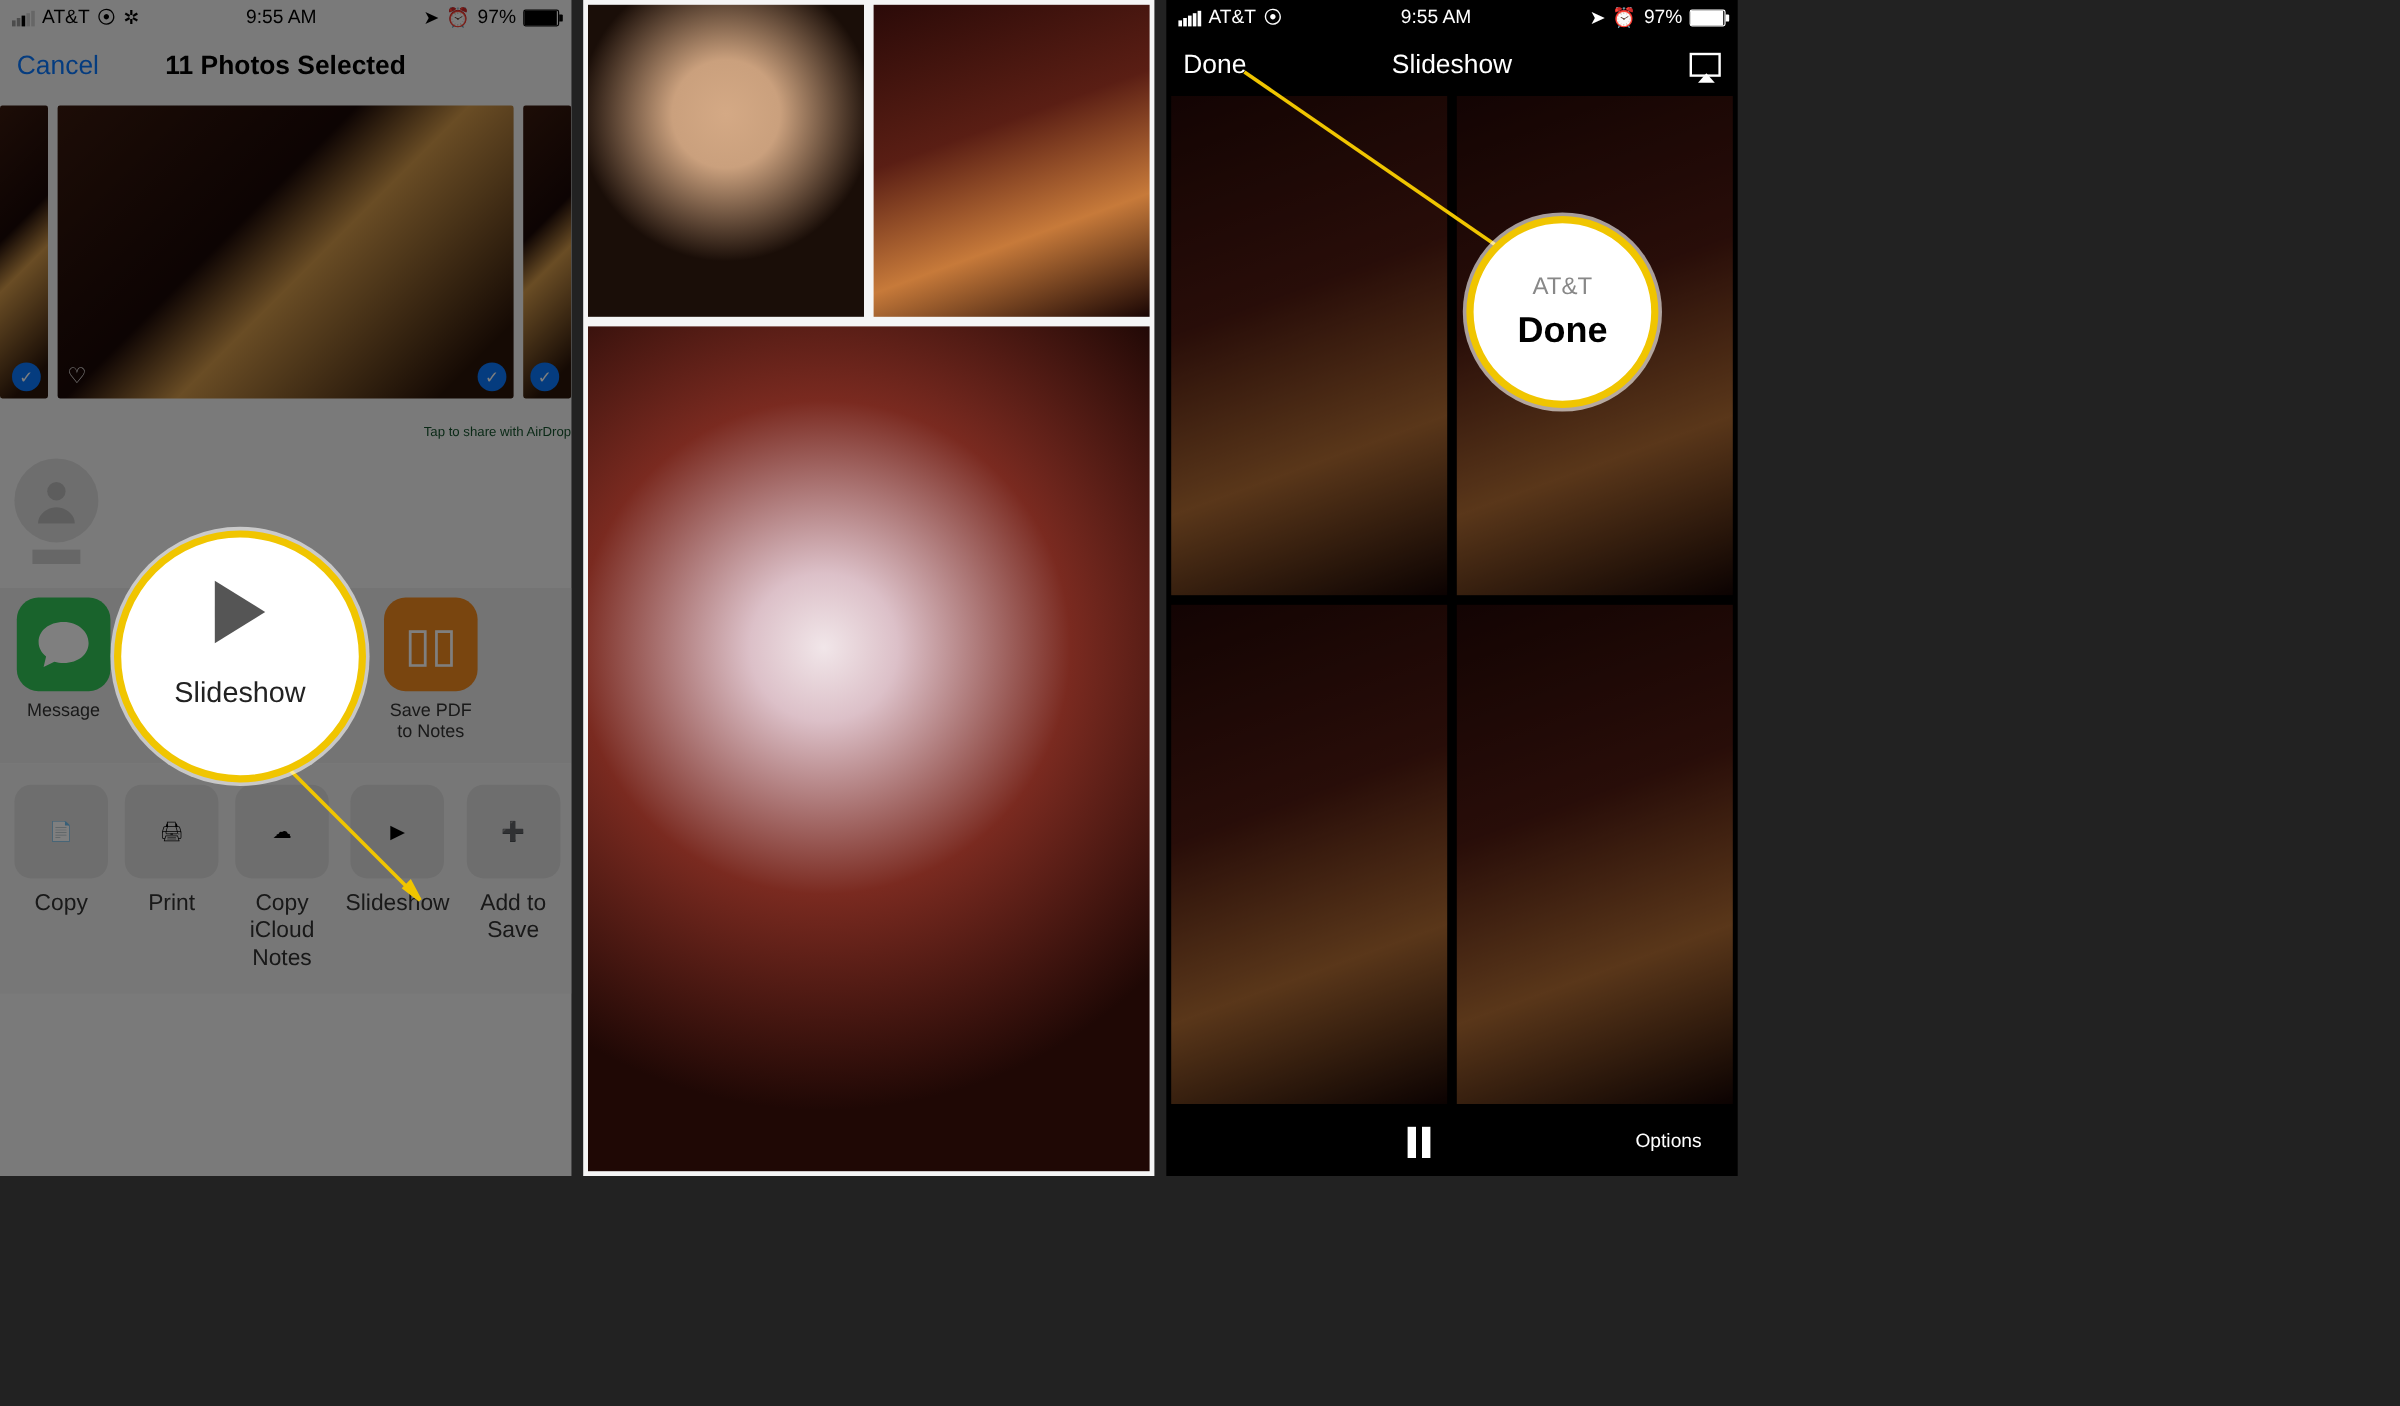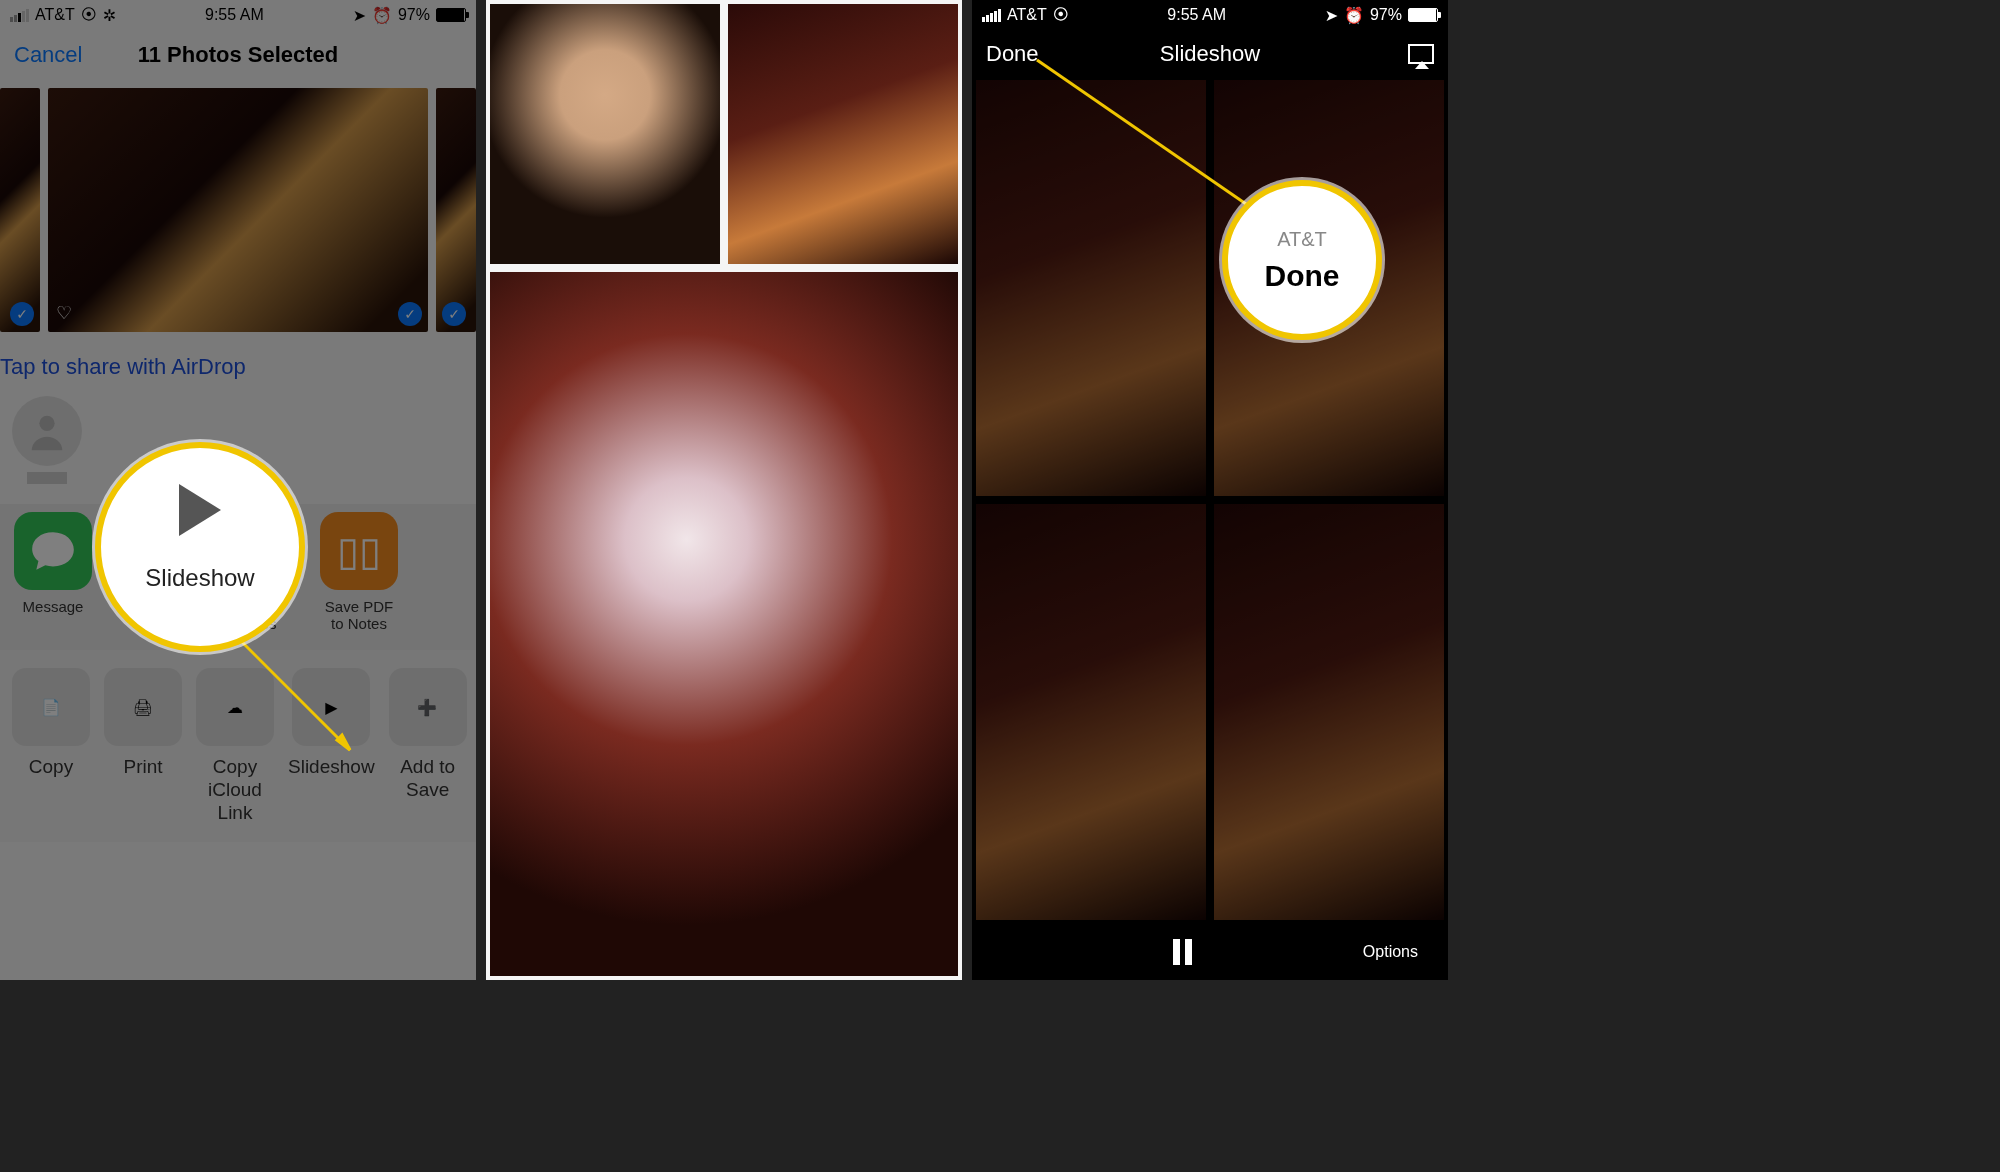--- a/index.html
+++ b/index.html
@@ -27,21 +27,21 @@
 .cancel{color:#0a78ff;font-size:22px}
 .title1{font-weight:600;font-size:22px;position:absolute;left:50%;transform:translateX(-50%)}
 .thumbs{display:flex;gap:8px;padding:8px 0;height:260px;position:relative;z-index:2}
 .thumb{position:relative;border-radius:2px;background:linear-gradient(135deg,#3a1a0e,#1a0806 40%,#d49a4a 55%,#2a1408 90%);height:100%}
 .thumb.cut{width:40px}
 .thumb.main{flex:1}
 .check{position:absolute;bottom:6px;width:24px;height:24px;border-radius:50%;background:#0a78ff;display:flex;align-items:center;justify-content:center;color:#fff;font-size:14px}
 .check.l{left:6px}
 .check.r{right:6px}
 .heart{position:absolute;bottom:8px;left:8px;color:#fff;font-size:18px}
-.airdrop-h{text-align:left;font-size:22px;color:#1d4ed8;padding:14px 0 6px;position:relative;z-index:2}
+.airdrop-h{text-align:right;font-size:11px;color:#14532d;padding:14px 0 6px;position:relative;z-index:2}
 .airdrop-row{display:flex;padding:10px 12px 20px;gap:16px;position:relative;z-index:2}
 .avatar{width:70px;height:70px;border-radius:50%;background:#ddd;display:flex;align-items:center;justify-content:center}
 .avatar svg{width:46px;height:46px;opacity:.5}
 .caption{display:block;text-align:center;font-size:14px;margin-top:6px;background:#cfcfcf;height:12px;width:40px;margin-left:auto;margin-right:auto}
 .apps{display:flex;gap:20px;padding:8px 12px 18px;position:relative;z-index:2;background:#e8e8e8}
 .app{width:82px;text-align:center}
 .appicon{width:78px;height:78px;border-radius:18px;margin:0 auto}
 .ic-msg{background:#32c759;display:flex;align-items:center;justify-content:center}
 .ic-msg svg{width:50px;height:50px;fill:#fff}
 .ic-notes{background:linear-gradient(#ffd83b 0,#ffd83b 28%,#fff 28%)}
@@ -167,21 +167,21 @@
     <div class="action">
       <div class="actbox">📄</div>
       <div class="actlabel">Copy</div>
     </div>
     <div class="action">
       <div class="actbox">🖨</div>
       <div class="actlabel">Print</div>
     </div>
     <div class="action">
       <div class="actbox">☁</div>
-      <div class="actlabel">Copy iCloud Link</div>
+      <div class="actlabel">Copy iCloud Notes</div>
     </div>
     <div class="action">
       <div class="actbox">▶</div>
       <div class="actlabel">Slideshow</div>
     </div>
     <div class="action">
       <div class="actbox">➕</div>
       <div class="actlabel">Add to Save</div>
     </div>
   </div>

